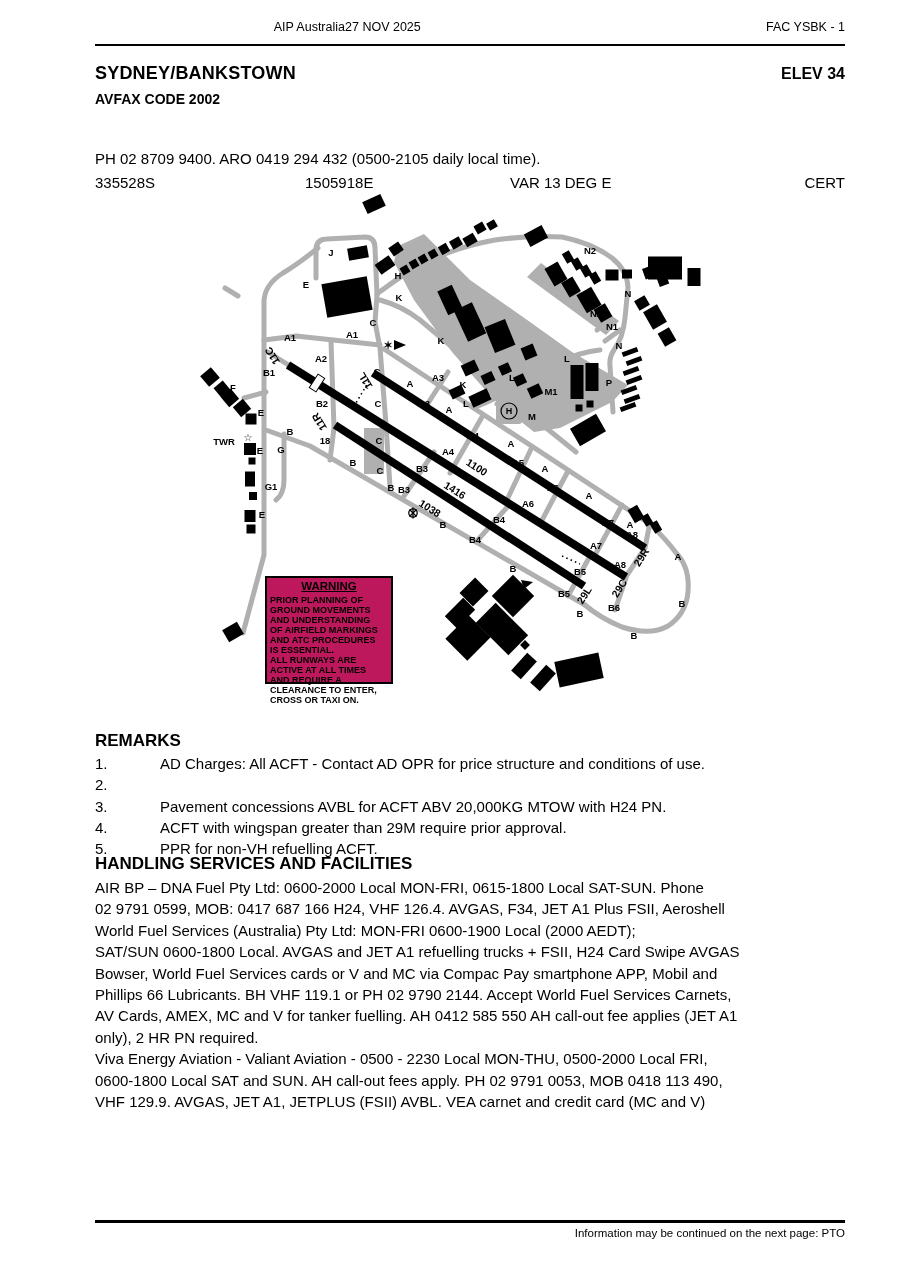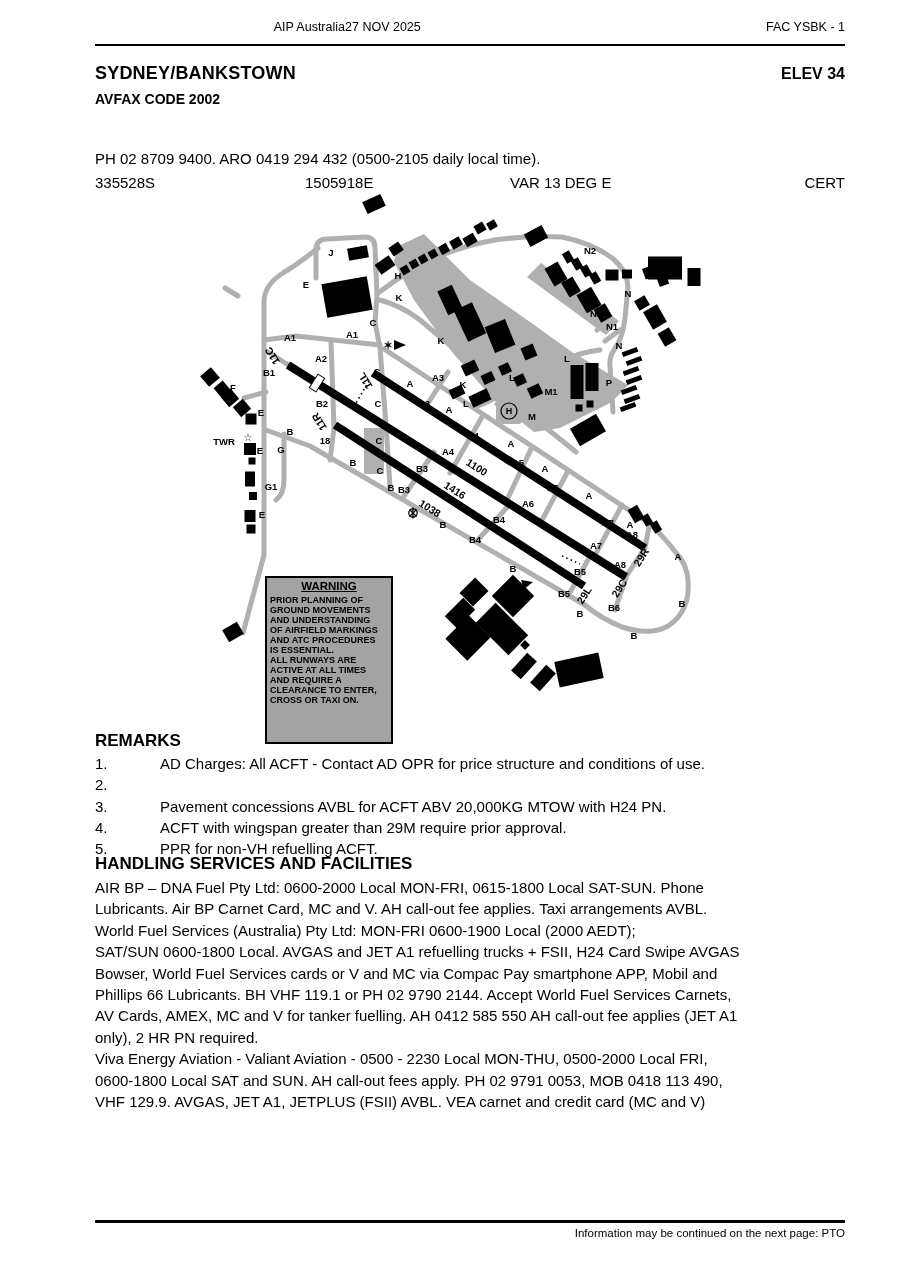--- a/index.html
+++ b/index.html
@@ -26,21 +26,21 @@
   svg.diagram{left:190px;top:188px;}
   svg.diagram text{font-family:"Liberation Sans",sans-serif;font-size:9.5px;font-weight:600;
                    text-anchor:middle;}
   svg.diagram text.rwy{font-size:10.5px;font-weight:bold;}
   .twy-path{fill:none;stroke:#b0b0b0;stroke-width:5;stroke-linecap:round;stroke-linejoin:round;}
   .apron-poly{fill:#b0b0b0;stroke:none;}
   .rwy-line{fill:none;stroke:#000;stroke-width:8;stroke-linecap:butt;}
   .bld{fill:#000;stroke:none;}
   .dash{fill:none;stroke:#000;stroke-width:1.6;stroke-dasharray:1.5 3.2;}
   
-  .warn{left:265px;top:576px;width:128px;height:168px;border:2px solid #000;background:#a3a3a3;
+  .warn{left:265px;top:576px;width:128px;height:108px;border:2px solid #000;background:#be185d;
         padding:2px 3px;box-sizing:border-box;}
   .warn .wt{text-align:center;font-size:11.5px;font-weight:bold;text-decoration:underline;margin-bottom:3px;}
   .warn .wl{font-size:9px;font-weight:bold;line-height:10px;white-space:nowrap;}
   
   .sechead{left:95px;font-size:17px;font-weight:bold;}
   .ritem{position:relative;line-height:21.3px;font-size:15px;}
   .rnum{position:absolute;left:0;}
   .rtxt{position:absolute;left:65px;white-space:nowrap;}
   .remarks-list{top:753px;left:95px;width:760px;}
   .handling{top:877px;left:95px;width:760px;font-size:15px;line-height:21.4px;}
@@ -338,21 +338,21 @@
       </div>
     <div class="ritem" style="height:21.3px;">
       <span class="rnum">5.</span>
         <span class="rtxt">PPR for non-VH refuelling ACFT.</span>
       </div>
   </div>
 
   <div class="abs sechead" style="top:854px;">HANDLING SERVICES AND FACILITIES</div>
   <div class="abs handling">
     <div class="ln">AIR BP – DNA Fuel Pty Ltd: 0600-2000 Local MON-FRI, 0615-1800 Local SAT-SUN. Phone</div>
-    <div class="ln">Lubricants. Air BP Carnet Card, MC and V. AH call-out fee applies. Taxi arrangements AVBL.</div>
+    <div class="ln">02 9791 0599, MOB: 0417 687 166 H24, VHF 126.4. AVGAS, F34, JET A1 Plus FSII, Aeroshell</div>
     <div class="ln">World Fuel Services (Australia) Pty Ltd: MON-FRI 0600-1900 Local (2000 AEDT);</div>
     <div class="ln">SAT/SUN 0600-1800 Local. AVGAS and JET A1 refuelling trucks + FSII, H24 Card Swipe AVGAS</div>
     <div class="ln">Bowser, World Fuel Services cards or V and MC via Compac Pay smartphone APP, Mobil and</div>
     <div class="ln">Phillips 66 Lubricants. BH VHF 119.1 or PH 02 9790 2144. Accept World Fuel Services Carnets,</div>
     <div class="ln">AV Cards, AMEX, MC and V for tanker fuelling. AH 0412 585 550 AH call-out fee applies (JET A1</div>
     <div class="ln">only), 2 HR PN required.</div>
     <div class="ln">Viva Energy Aviation - Valiant Aviation - 0500 - 2230 Local MON-THU, 0500-2000 Local FRI,</div>
     <div class="ln">0600-1800 Local SAT and SUN. AH call-out fees apply. PH 02 9791 0053, MOB 0418 113 490,</div>
     <div class="ln">VHF 129.9. AVGAS, JET A1, JETPLUS (FSII) AVBL. VEA carnet and credit card (MC and V)</div>
   </div>

